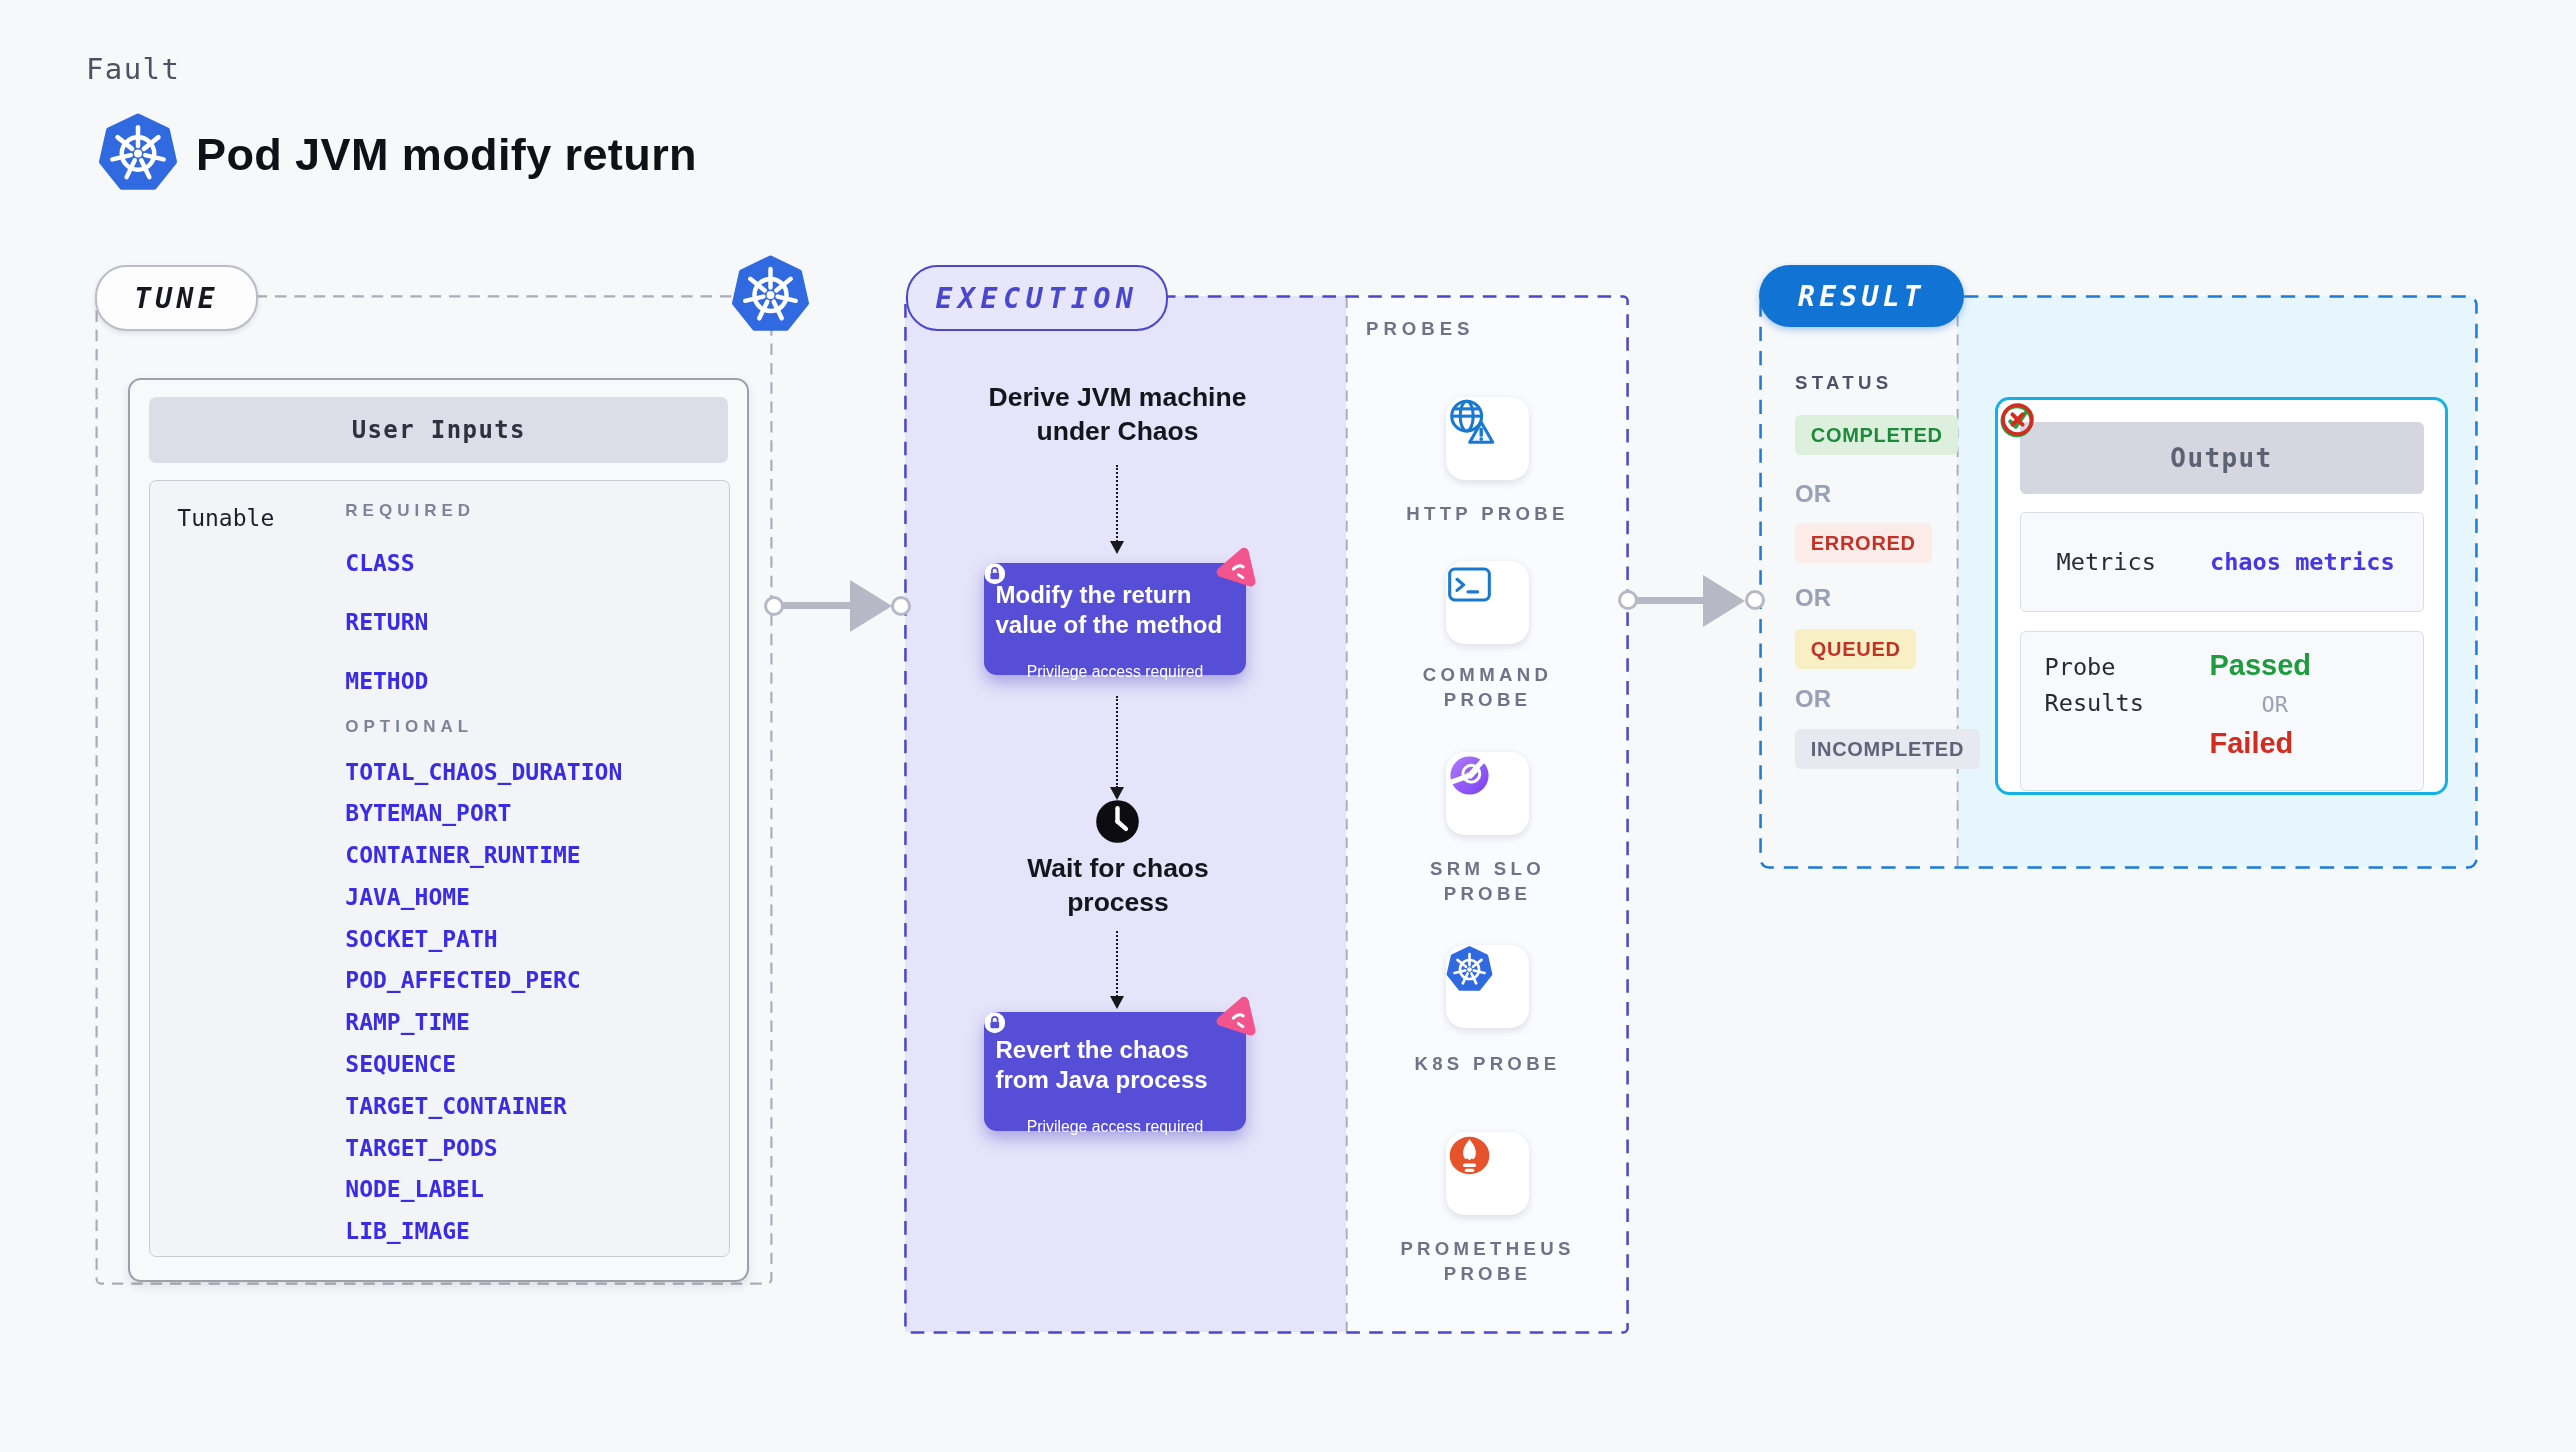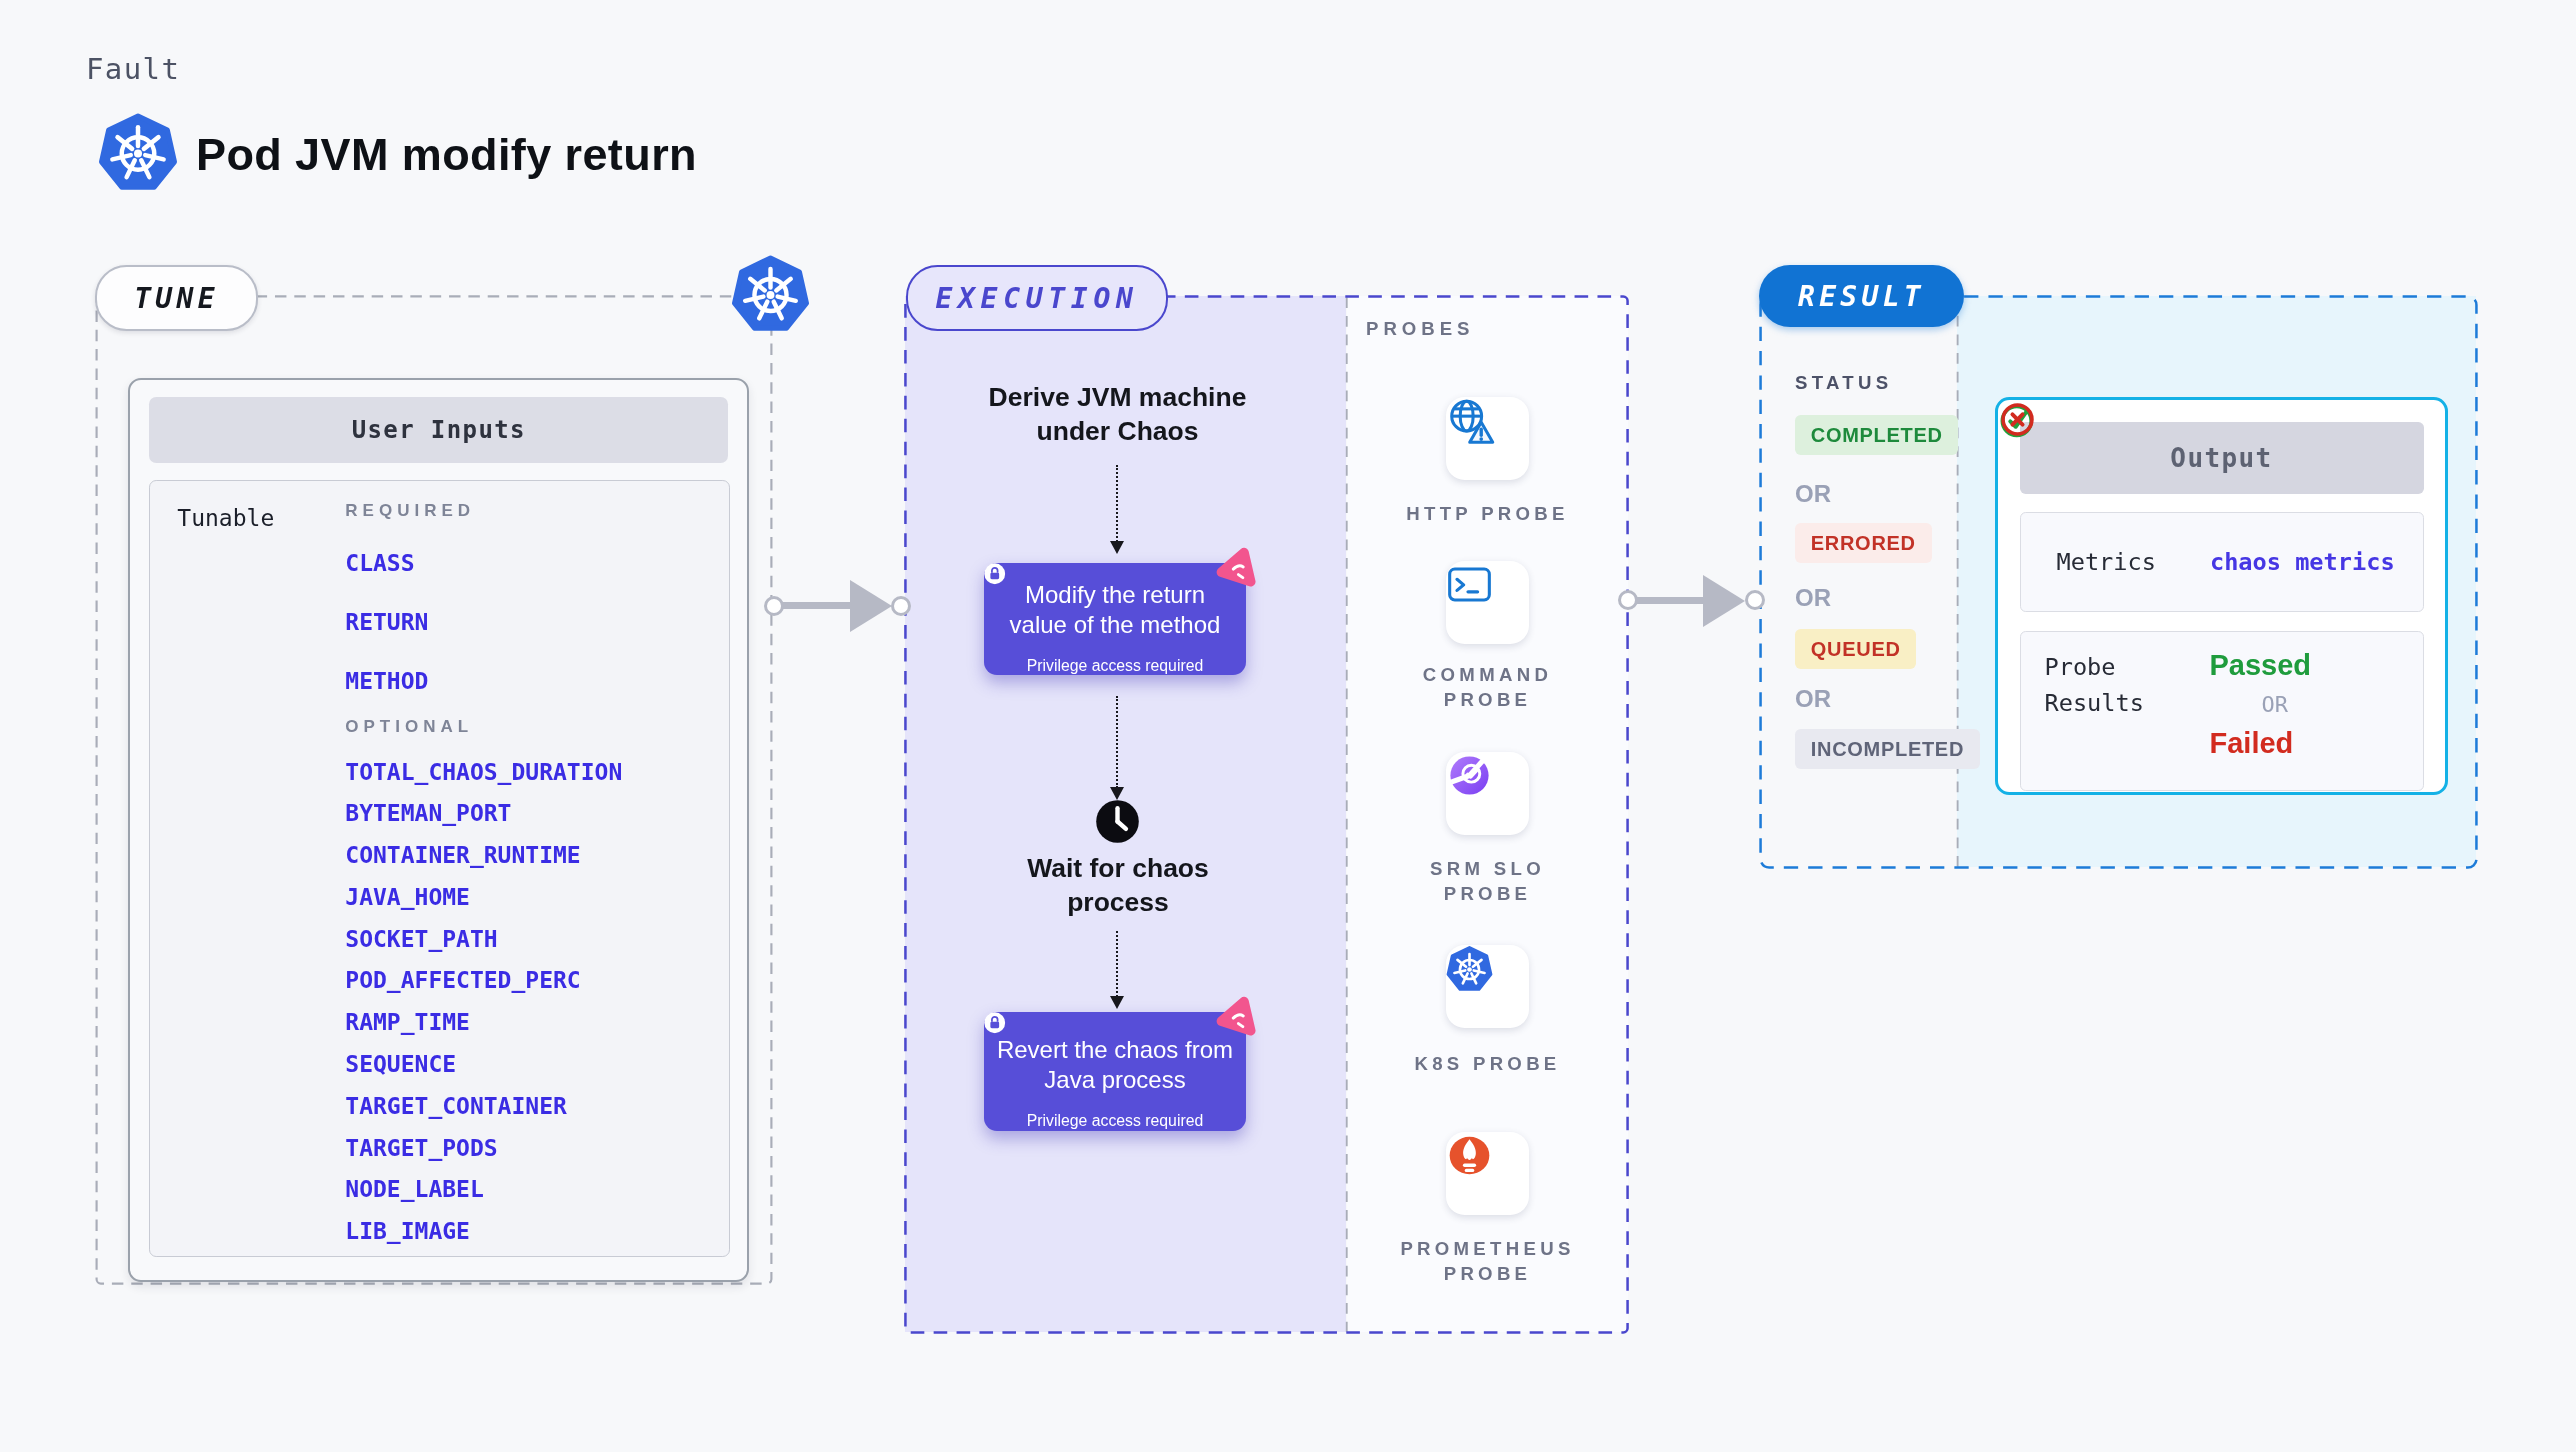--- a/index.html
+++ b/index.html
@@ -49,22 +49,22 @@
   .mb40{margin-bottom:29px;}.mb46{margin-bottom:33px;}.mb32{margin-bottom:23px;}
   .mb30{margin-bottom:21.5px;}.mb22{margin-bottom:15.8px;}
 
   
   .flow-text{width:315px;text-align:center;font-size:26.5px;font-weight:bold;color:#14161c;line-height:1.28;z-index:2;}
   .varrow{width:0;border-left:2.9px dotted #17171c;z-index:2;}
   .varrow::after{content:"";position:absolute;left:-7.9px;bottom:-11.5px;border-left:7.2px solid transparent;
                  border-right:7.2px solid transparent;border-top:13px solid #17171c;}
   .action-box{width:262px;background:#574ed8;border-radius:13px;z-index:3;
               box-shadow:0 7.2px 15.8px rgba(60,50,180,.35);padding:17px 11.5px 15.8px 11.5px;box-sizing:border-box;}
-  .action-title{color:#ffffff;font-size:24px;font-weight:normal;text-align:center;line-height:1.24;}
-  .priv-row{display:flex;align-items:center;justify-content:center;gap:8.6px;margin-top:17px;}
+  .action-title{color:#ffffff;font-size:24px;font-weight:bold;line-height:1.24;}
+  .priv-row{display:flex;align-items:center;justify-content:center;gap:8.6px;margin-top:23px;}
   .priv-text{color:#ffffff;font-size:15.8px;}
   .chaos-badge{position:absolute;right:-17px;top:-20px;width:47px;height:47px;z-index:4;}
   .clock-wrap{width:47px;height:47px;z-index:2;}
 
   
   .probes-title{left:462px;top:23px;font-size:18.6px;font-weight:bold;letter-spacing:5px;color:#6e7387;z-index:2;}
   .probe-card{left:542px;width:83px;height:83px;background:#ffffff;border-radius:18.6px;z-index:2;
               box-shadow:0 2.9px 7.2px rgba(50,60,90,.14);display:flex;align-items:center;justify-content:center;}
   .probe-label{left:493px;width:181px;text-align:center;font-size:18.6px;font-weight:bold;letter-spacing:4.3px;
                color:#6e7387;line-height:1.35;z-index:2;}

